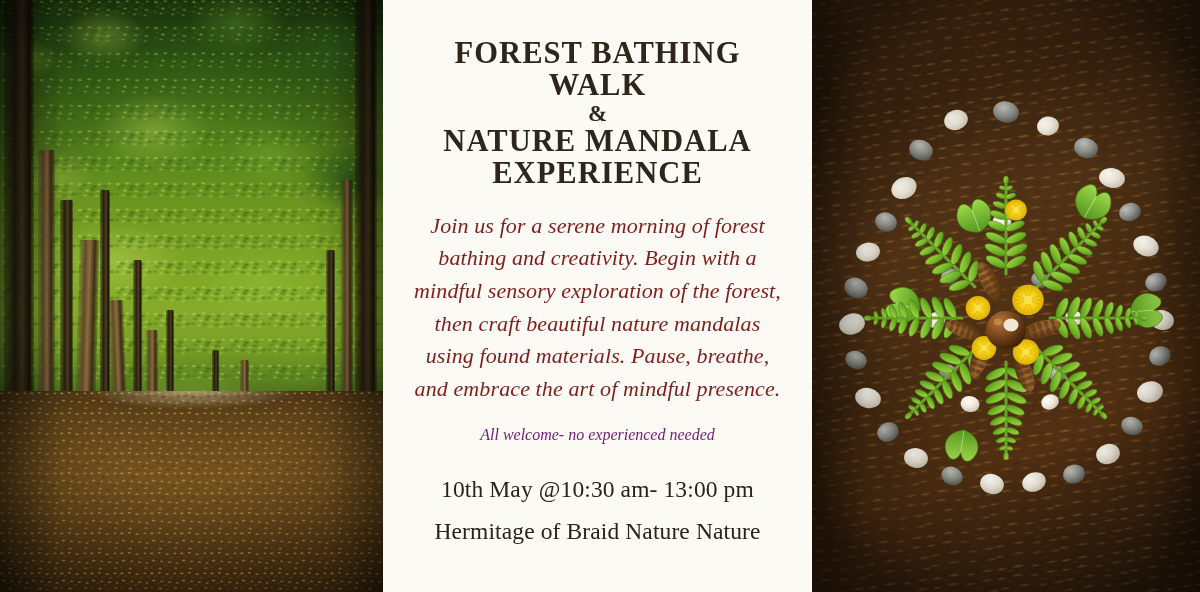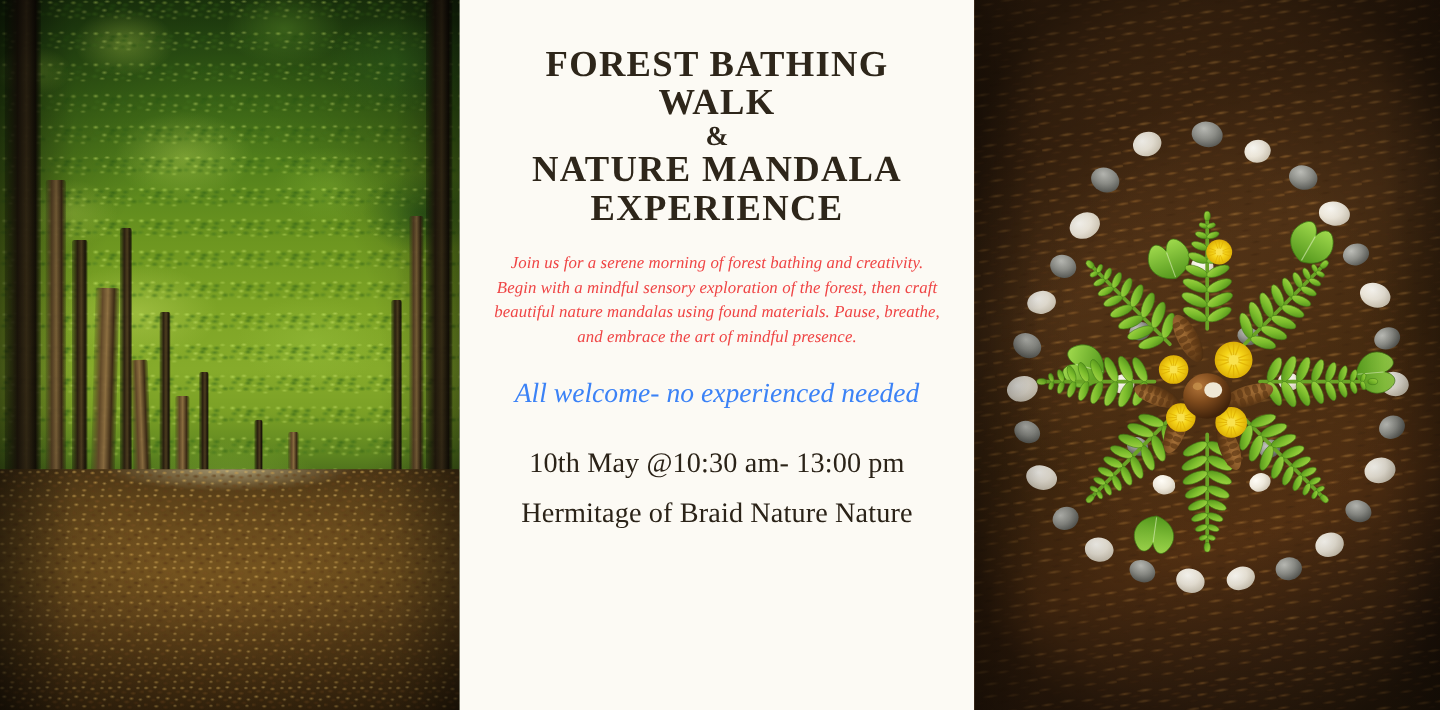--- a/index.html
+++ b/index.html
@@ -153,33 +153,33 @@
     color:#2e261a;
     font-family:"Liberation Serif", serif;
   }
   .title-l2 { font-size:30.5px; }
   .title-l3 { font-size:30.5px; }
 
   .body-copy {
     margin-top:20px;
     font-family:"Liberation Serif", serif;
     font-style:italic;
-    font-size:14px;
+    font-size:22px;
     line-height:1.48;
-    color:#ef4444;
+    color:#7f1d1d;
     letter-spacing:.005em;
     max-width:382px;
   }
   .welcome-line {
     margin-top:19px;
     font-family:"Liberation Serif", serif;
     font-style:italic;
-    font-size:23px;
+    font-size:16px;
     line-height:1.4;
-    color:#3b82f6;
+    color:#701a75;
   }
 
   .details-block { margin-top:26px; width:100%; }
   .detail-line {
     font-family:"Liberation Serif", serif;
     font-weight:normal;
     color:#2b2318;
     font-size:23.5px;
     line-height:1.42;
     letter-spacing:.005em;

